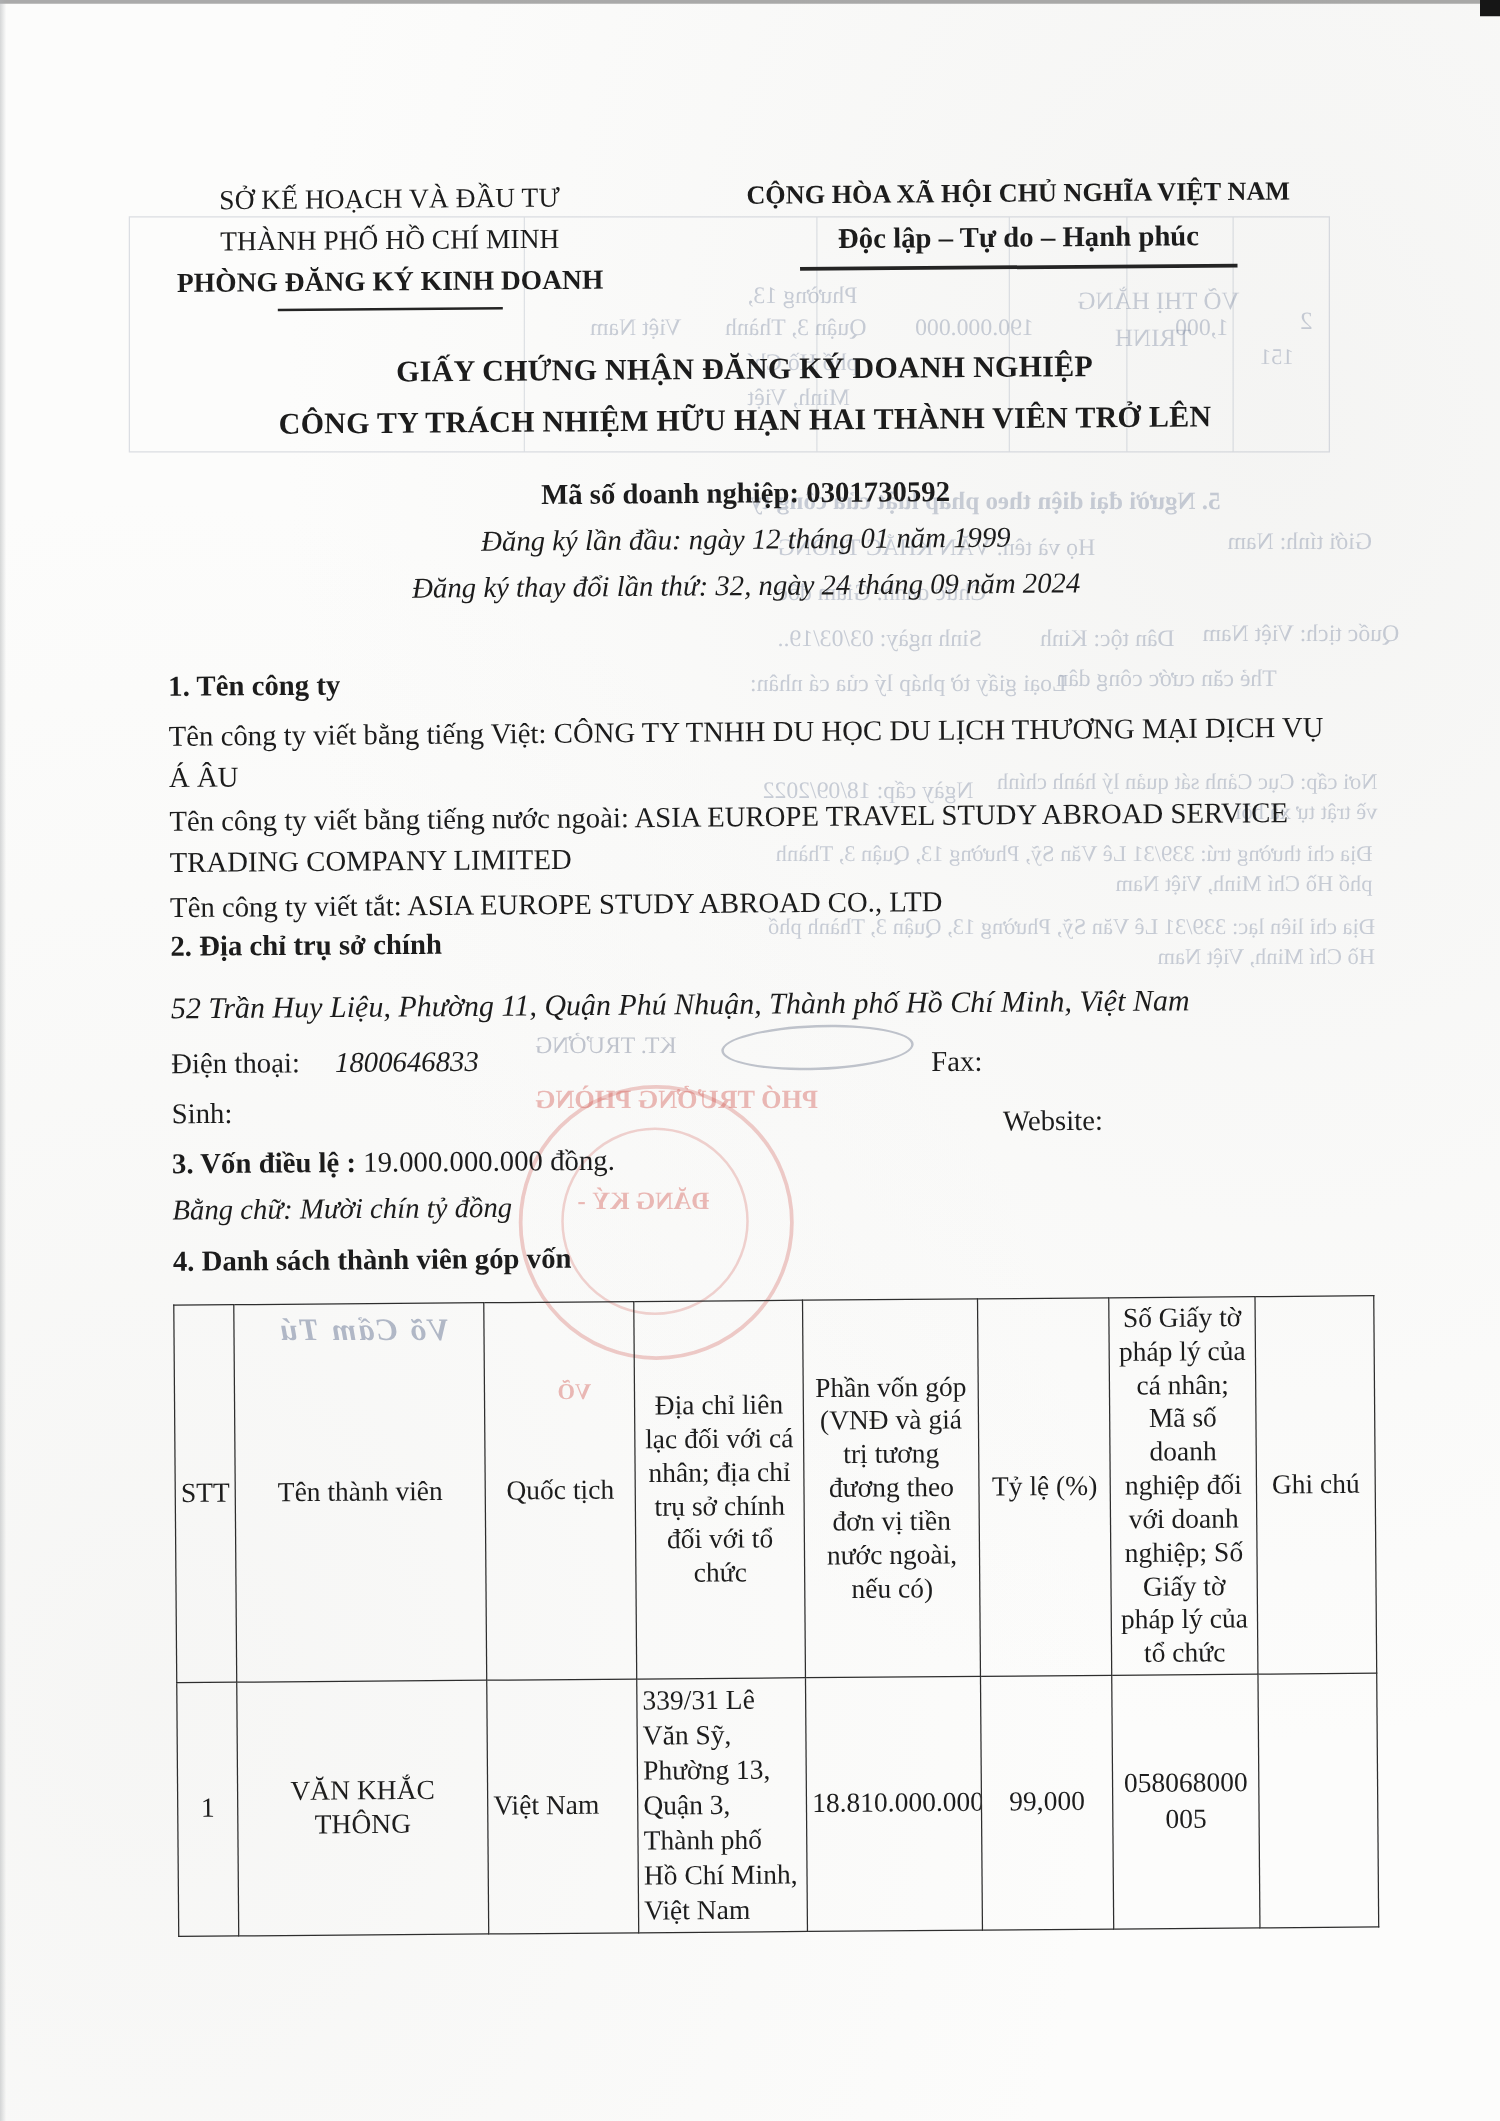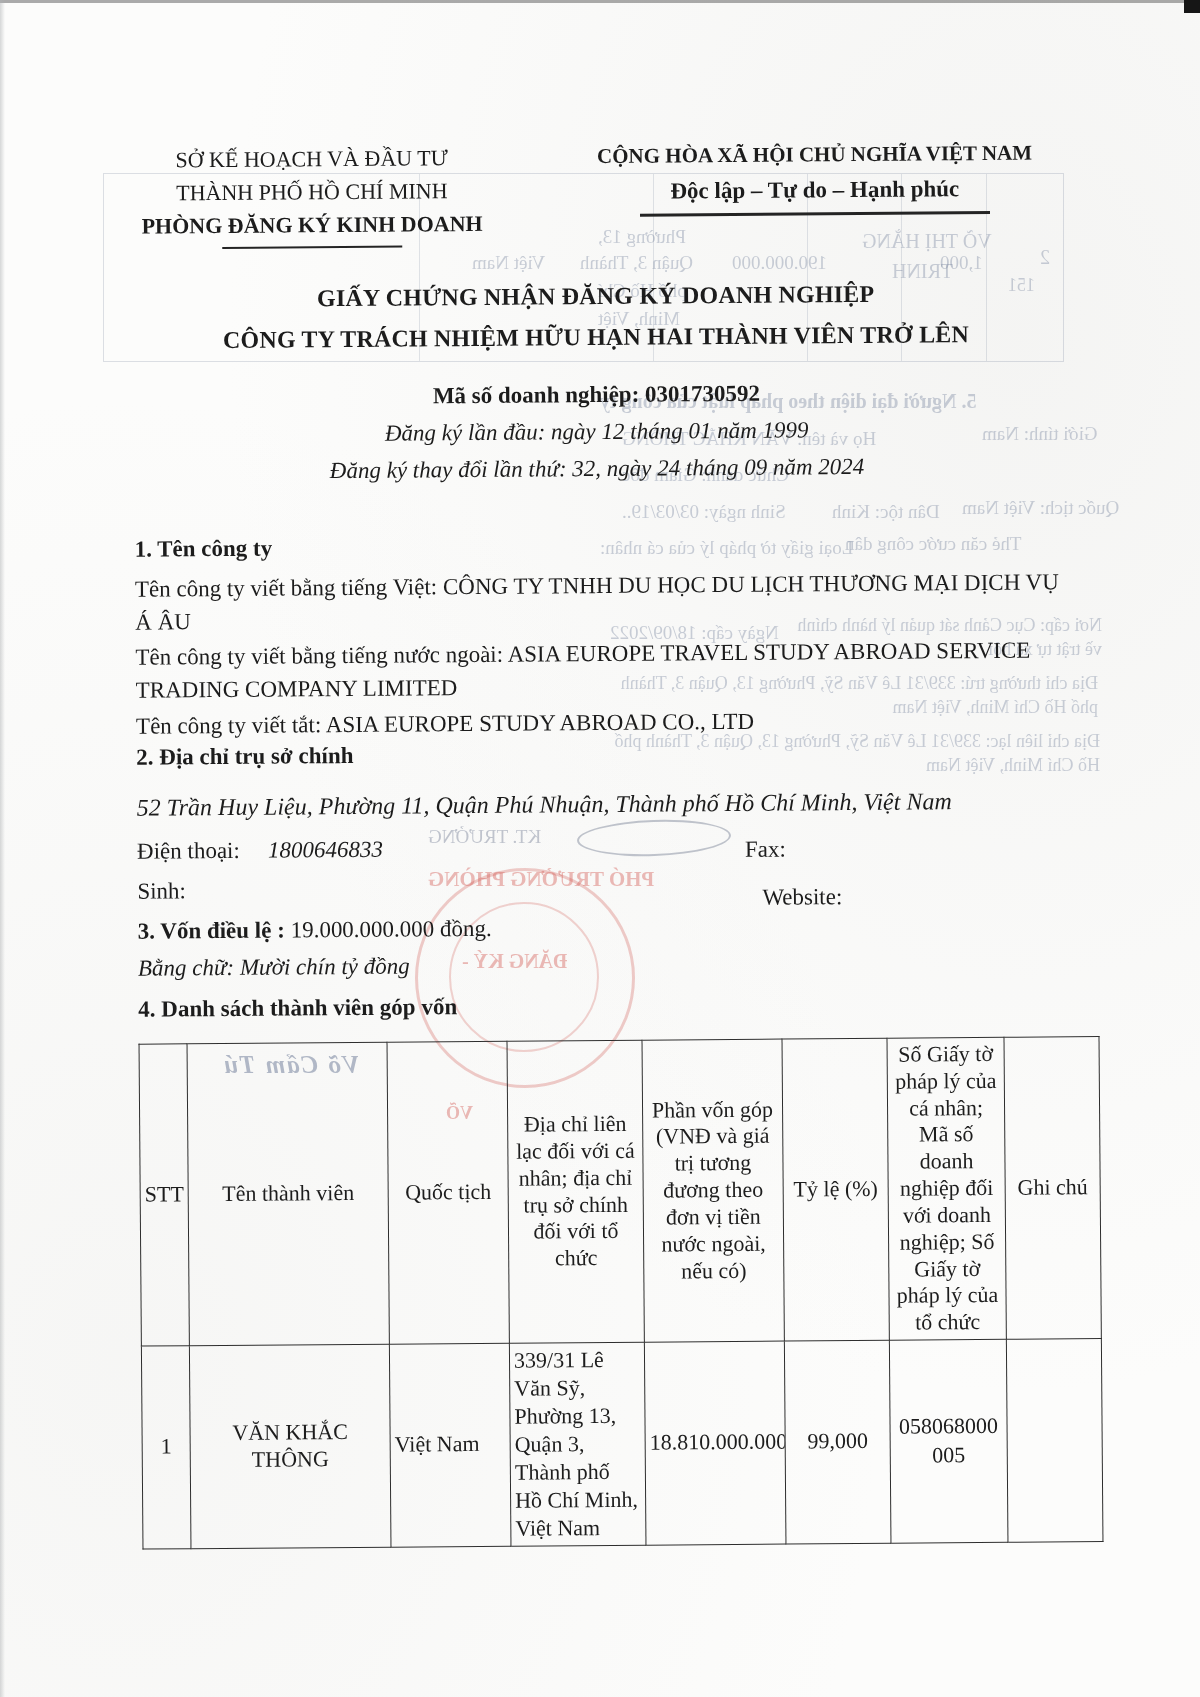--- a/index.html
+++ b/index.html
@@ -76,21 +76,21 @@
   .s1-head{left:137px;top:533px;}
   .s1-l1{left:137px;top:569px;width:930px;}
   .s1-l2{left:137px;top:637px;width:930px;}
   .s1-l3{left:137px;top:706px;width:930px;}
   .s2-head{left:137px;top:741px;}
   .s2-addr{left:137px;top:787px;width:960px;font-style:italic;font-size:24px;}
   .row-phone-label{left:137px;top:831px;}
   .row-phone-value{left:268px;top:831px;font-style:italic;}
   .row-fax{left:745px;top:834px;}
   .row-email{left:137px;top:871px;}
-  .row-website{left:762px;top:882px;text-align:center;}
+  .row-website{left:802px;top:882px;text-align:center;}
   .s3-row{left:137px;top:911px;width:930px;}
   .s3-words{left:137px;top:948px;width:930px;font-style:italic;}
   .s4-head{left:137px;top:993px;}
 
   table.members{
     position:absolute;left:137px;top:1040px;
     width:960px;border-collapse:collapse;table-layout:fixed;
     font-size:22px;line-height:1.22;color:#1d1d1d;
   }
   table.members th,table.members td{

